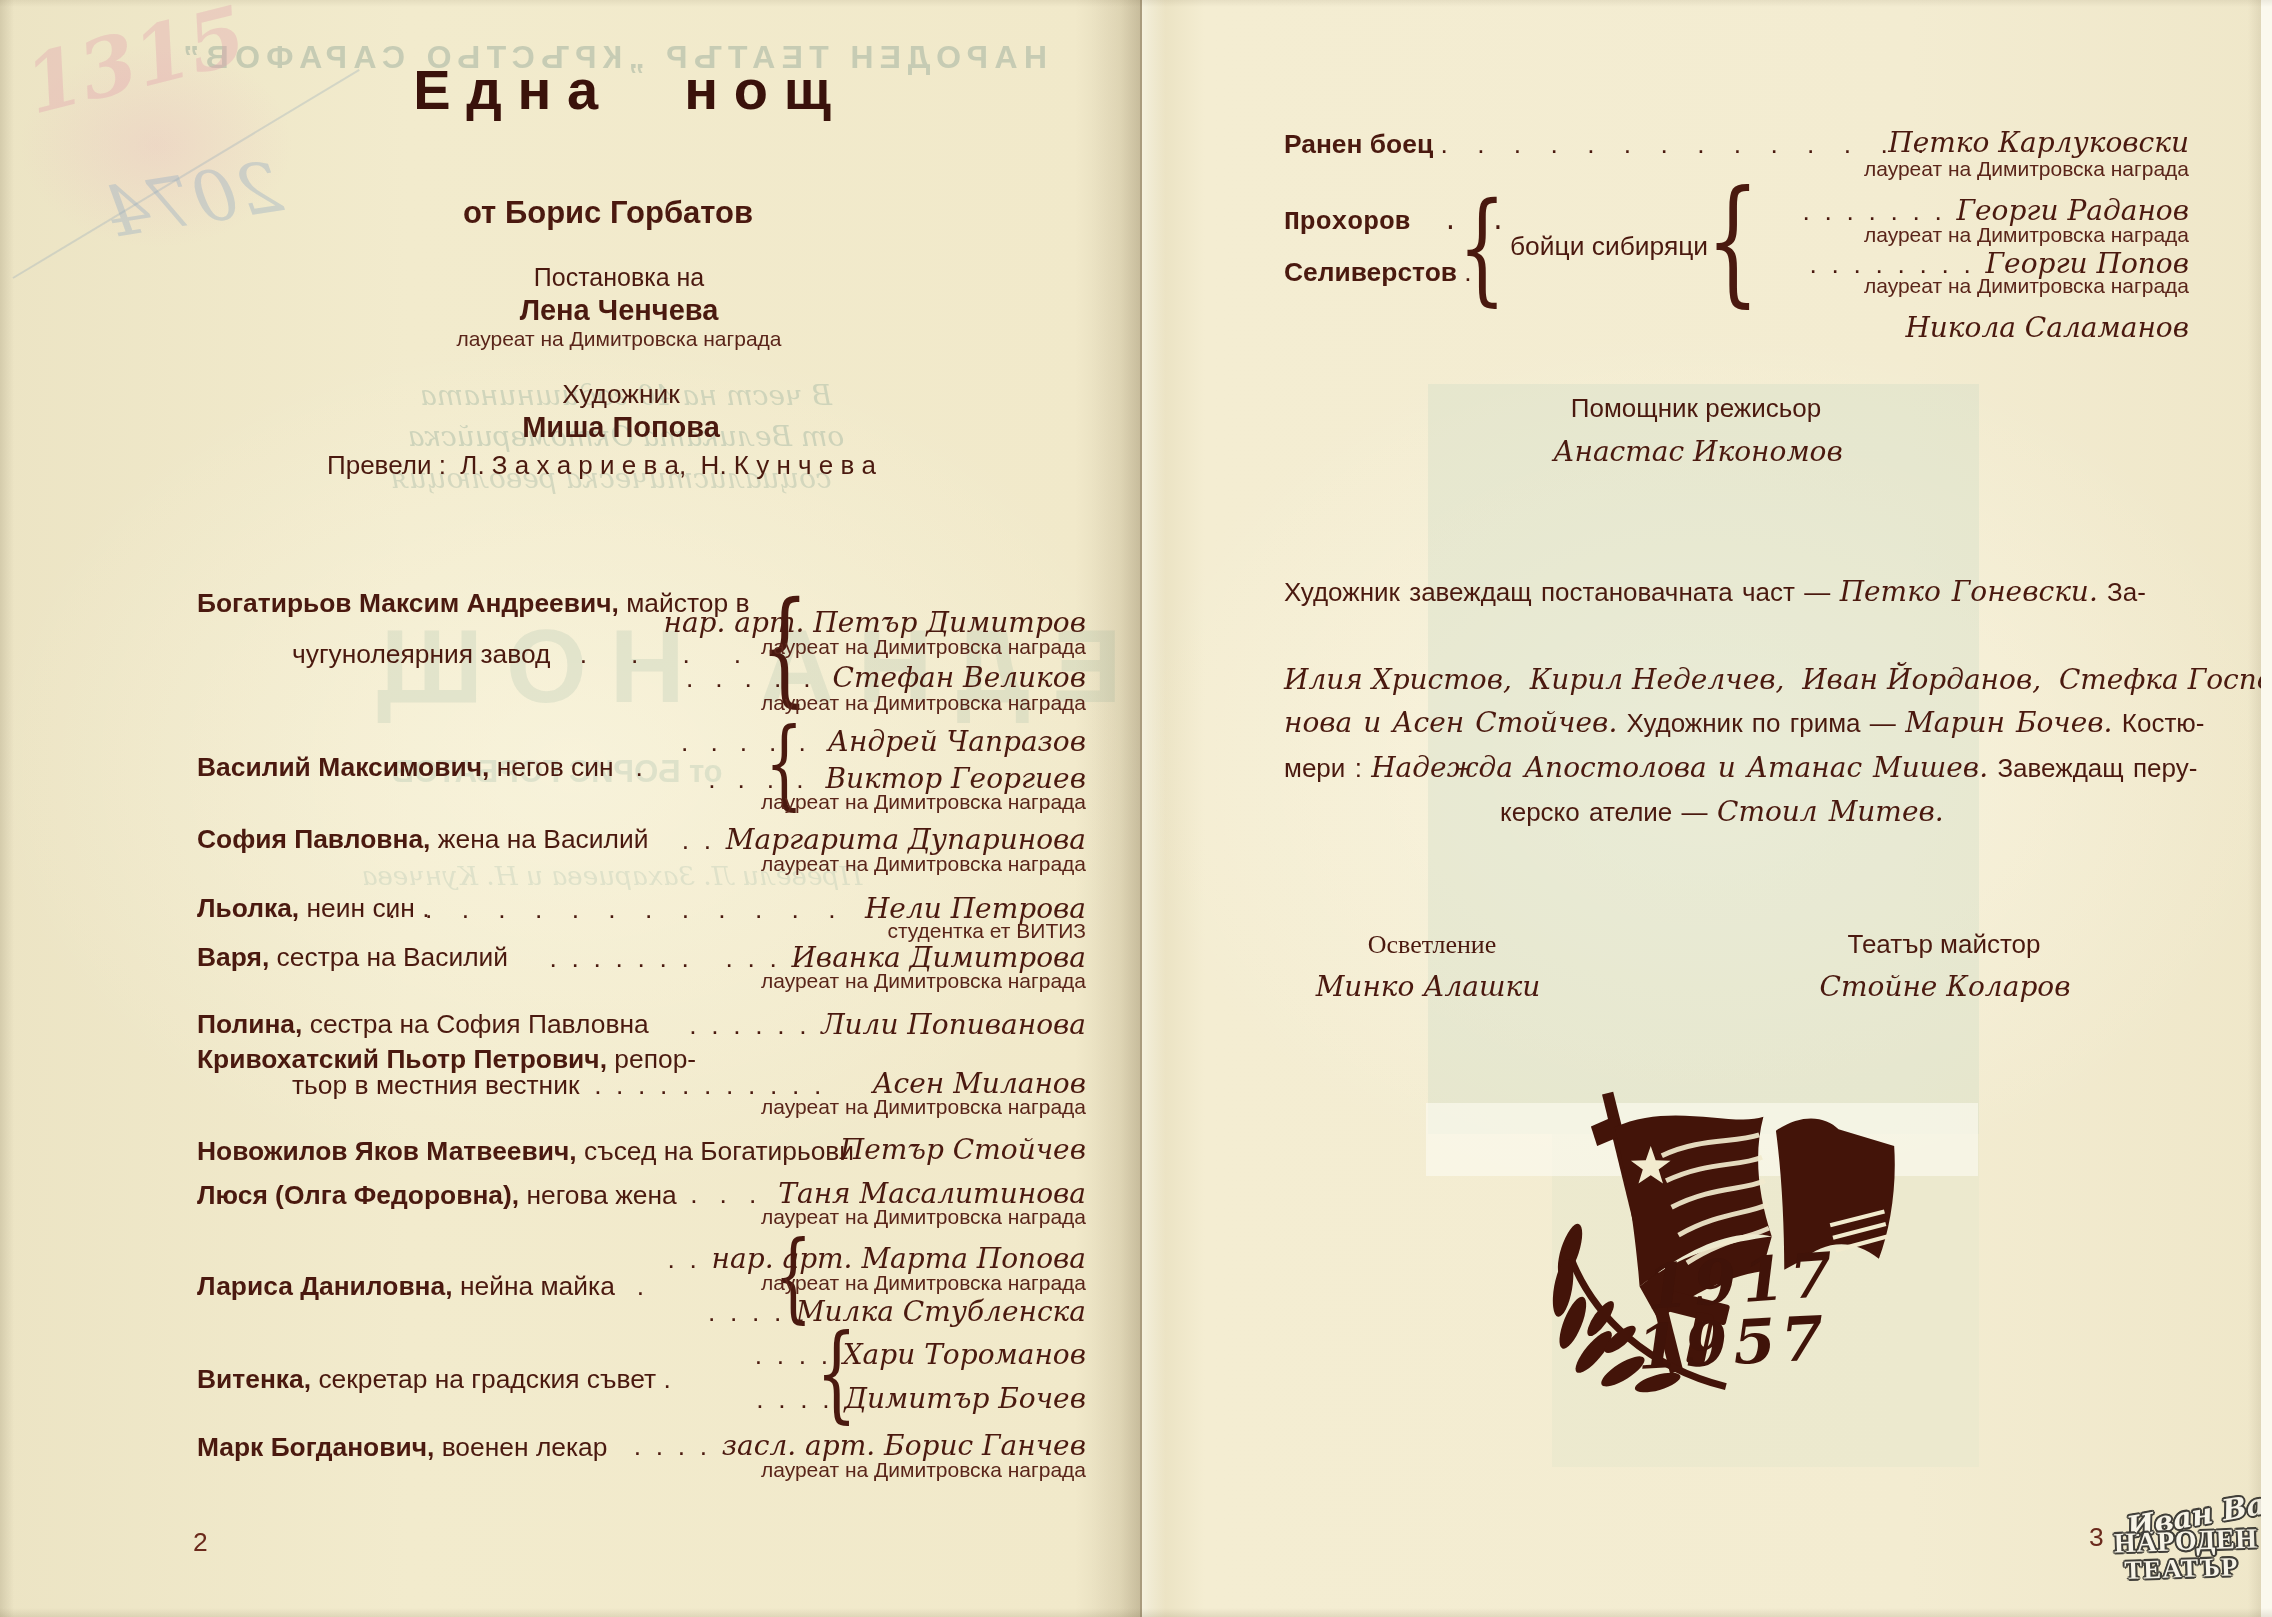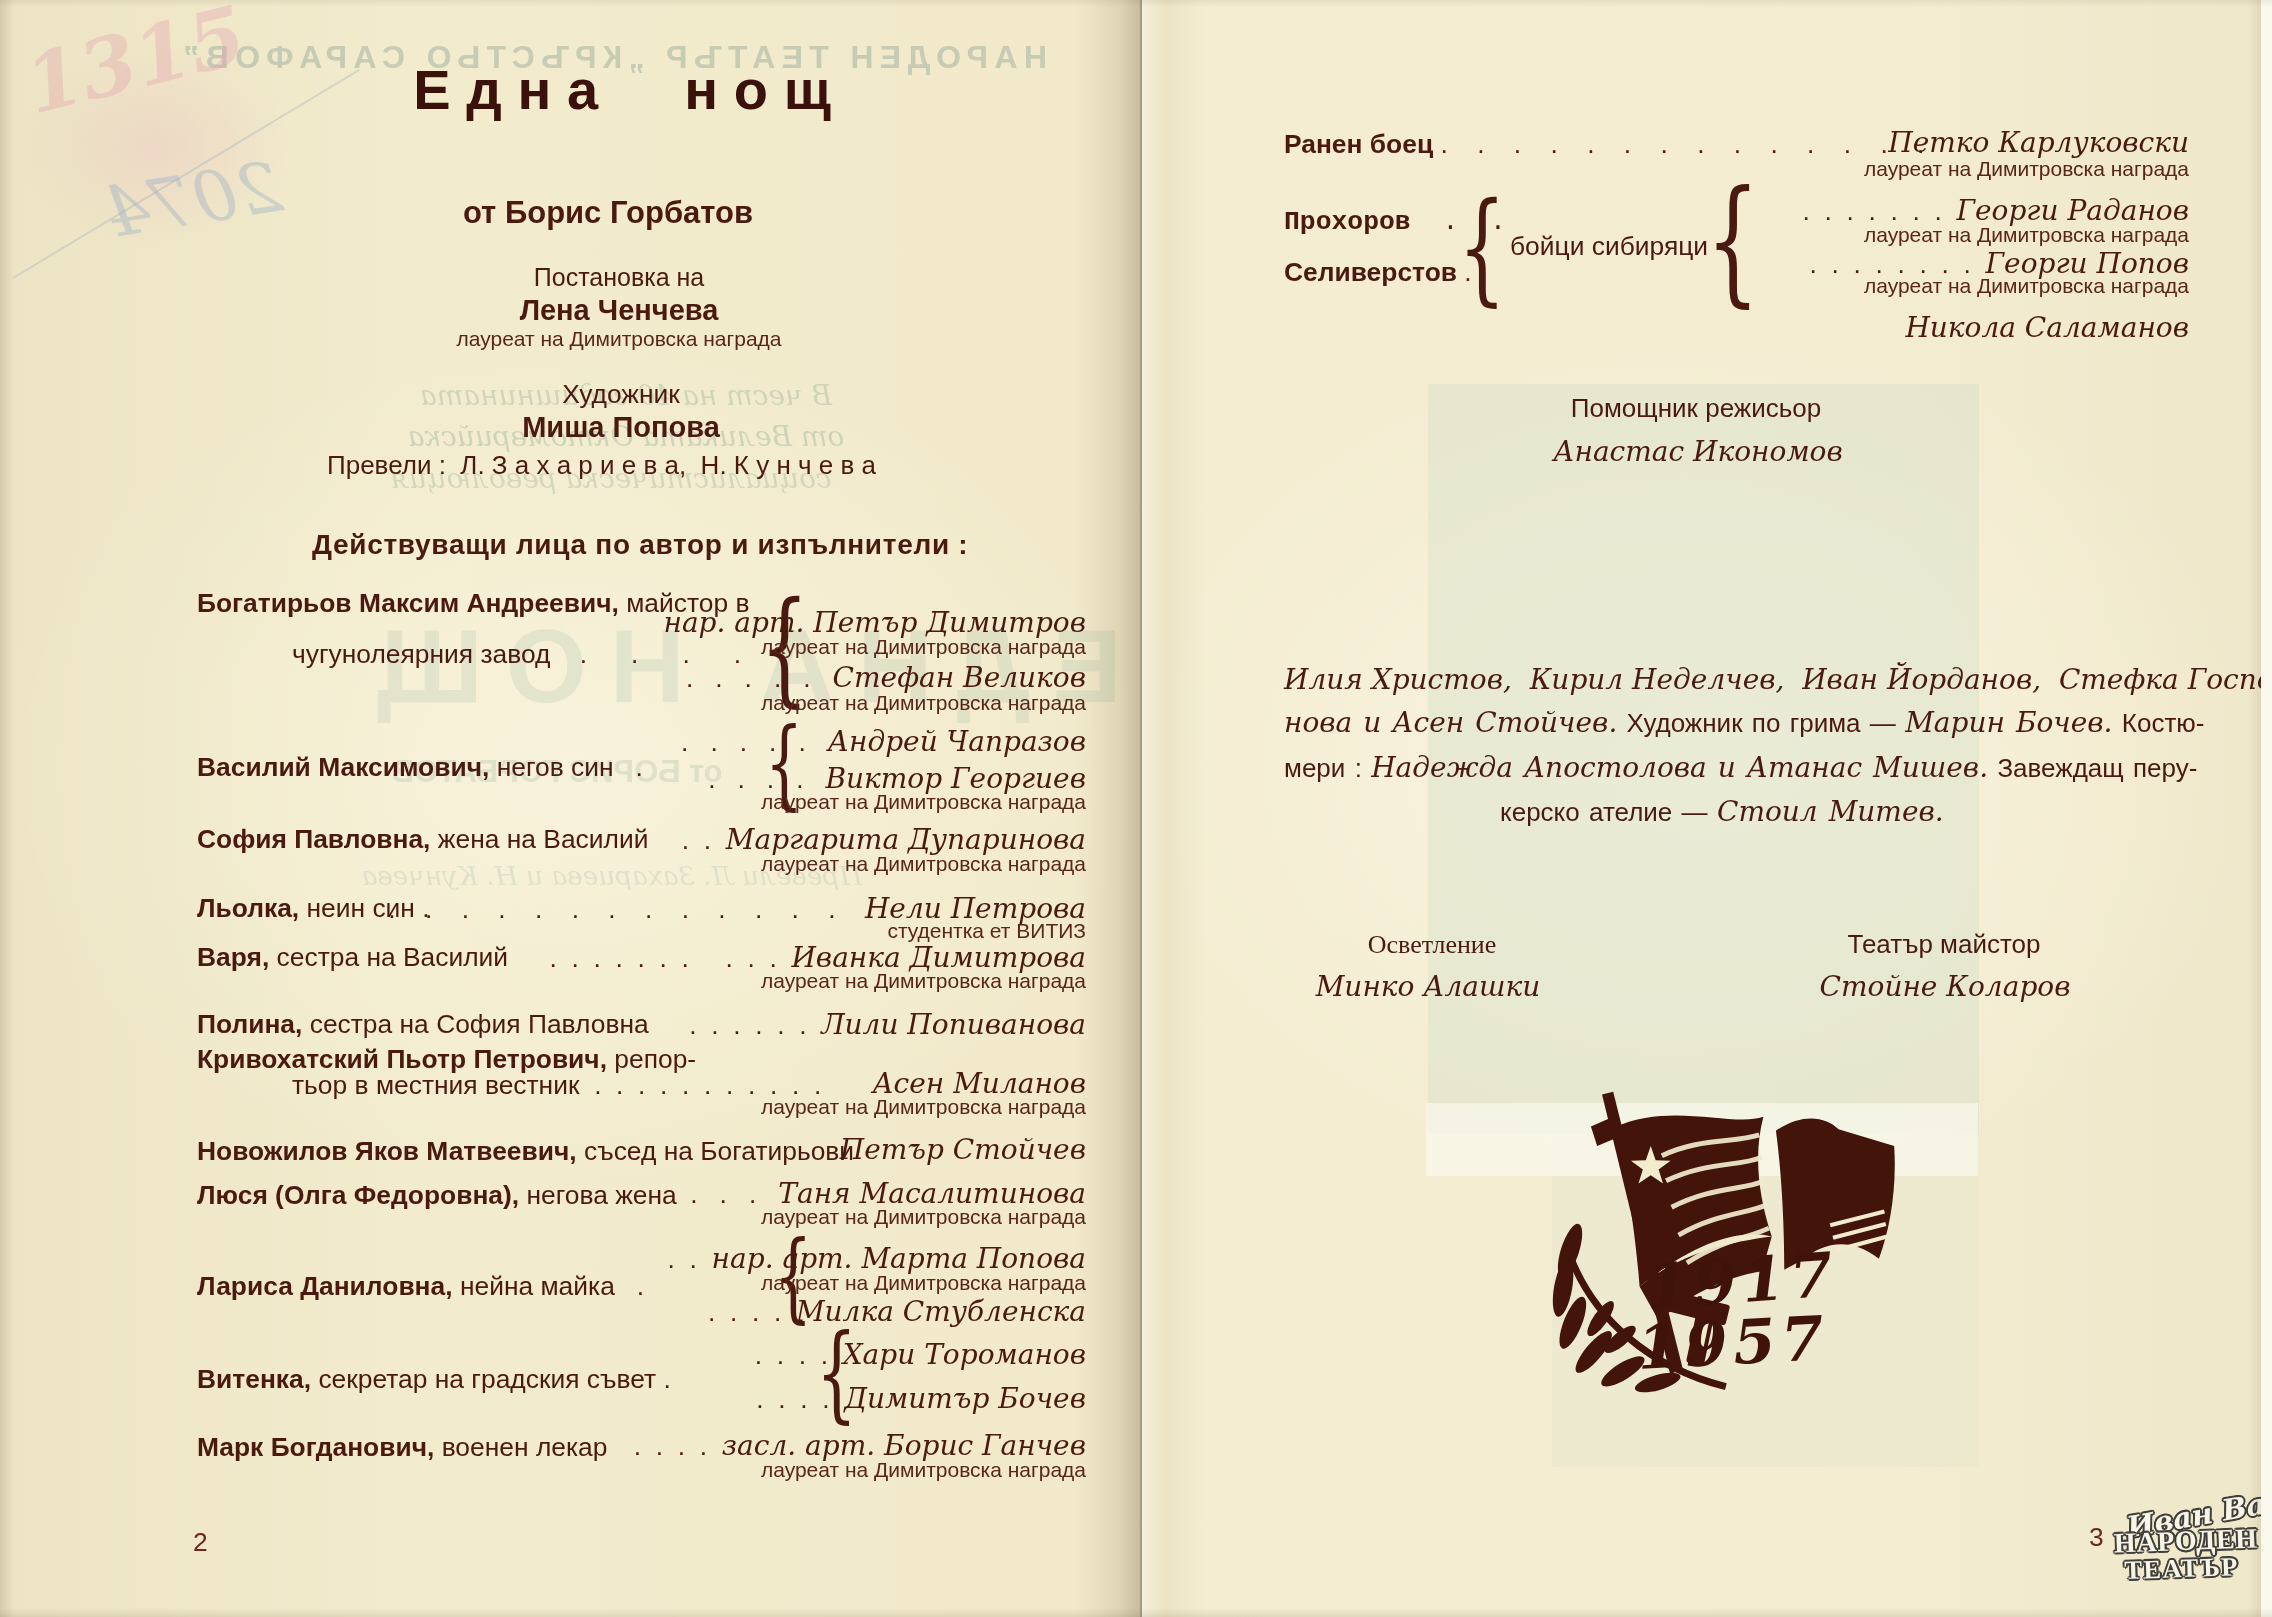--- a/index.html
+++ b/index.html
@@ -51,21 +51,20 @@
 
   <div class="t c" style="left:619px;top:263px;font-size:25px;">Постановка на</div>
   <div class="t c b" style="left:619px;top:294px;font-size:29px;">Лена Ченчева</div>
   <div class="t c aw" style="left:619px;top:327px;">лауреат на Димитровска награда</div>
 
   <div class="t c" style="left:621px;top:379px;font-size:26.4px;">Художник</div>
   <div class="t c b" style="left:621px;top:411px;font-size:29px;">Миша Попова</div>
 
   <div class="t" style="left:327px;top:451px;font-size:26px;">Превели :  Л. З а х а р и е в а,  Н. К у н ч е в а</div>
 
-  <div class="t b" style="left:312px;top:529px;font-size:28px;letter-spacing:0.7px;">Действуващи лица по автор и изпълнители :</div>
 
   <div class="t" style="left:197px;top:588px;"><span class="b">Богатирьов Максим Андреевич,</span><span> майстор в</span></div>
   <div class="t" style="left:292px;top:639px;">чугунолеярния завод    .      .      .      .</div>
   <div class="brace" style="left:760px;top:585px;font-size:124px;">{</div>
   <div class="t r" style="top:607px;"><span class="it">нар. арт. Петър Димитров</span></div>
   <div class="t r aw" style="top:635px;">лауреат на Димитровска награда</div>
   <div class="t r" style="top:662px;"><span>.   .   .   .   .   </span><span class="it">Стефан Великов</span></div>
   <div class="t r aw" style="top:691px;">лауреат на Димитровска награда</div>
 
   <div class="t" style="left:197px;top:752px;"><span class="b">Василий Максимович,</span><span> негов син   .</span></div>
@@ -130,20 +129,21 @@
   <div class="t rr" style="top:195px;text-align:right;"><span>.  .  .  .  .  .  .  </span><span class="it">Георги Раданов</span></div>
   <div class="t rr aw" style="top:223px;">лауреат на Димитровска награда</div>
   <div class="t rr" style="top:248px;"><span>.  .  .  .  .  .  .  .  </span><span class="it">Георги Попов</span></div>
   <div class="t rr aw" style="top:274px;">лауреат на Димитровска награда</div>
 
   <div class="t rr" style="top:312px;"><span class="it">Никола Саламанов</span></div>
 
   <div class="t c" style="left:1696px;top:394px;font-size:26px;">Помощник режисьор</div>
   <div class="t c" style="left:1698px;top:436px;"><span class="it">Анастас Икономов</span></div>
 
+  <div class="t" style="left:1284px;top:576px;font-size:26px;word-spacing:2.1px;"><span>Художник завеждащ постановачната част — </span><span class="it">Петко Гоневски.</span><span> За-</span></div>
   <div class="t" style="left:1284px;top:664px;font-size:26px;"><span class="it">Илия Христов,  Кирил Неделчев,  Иван Йорданов,  Стефка Господи-</span></div>
   <div class="t" style="left:1284px;top:707px;font-size:26px;word-spacing:2.1px;"><span class="it">нова и Асен Стойчев.</span><span> Художник по грима — </span><span class="it">Марин Бочев.</span><span> Костю-</span></div>
   <div class="t" style="left:1284px;top:752px;font-size:26px;word-spacing:2.1px;"><span>мери : </span><span class="it">Надежда Апостолова и Атанас Мишев.</span><span> Завеждащ перу-</span></div>
   <div class="t" style="left:1500px;top:796px;font-size:26px;word-spacing:2.1px;"><span>керско ателие — </span><span class="it">Стоил Митев.</span></div>
 
   <div class="t c" style="left:1432px;top:930px;font-size:26px;font-family:Liberation Serif, serif;">Осветление</div>
   <div class="t c" style="left:1944px;top:930px;font-size:26px;">Театър майстор</div>
   <div class="t c" style="left:1428px;top:971px;"><span class="it">Минко Алашки</span></div>
   <div class="t c" style="left:1945px;top:971px;"><span class="it">Стойне Коларов</span></div>
 

